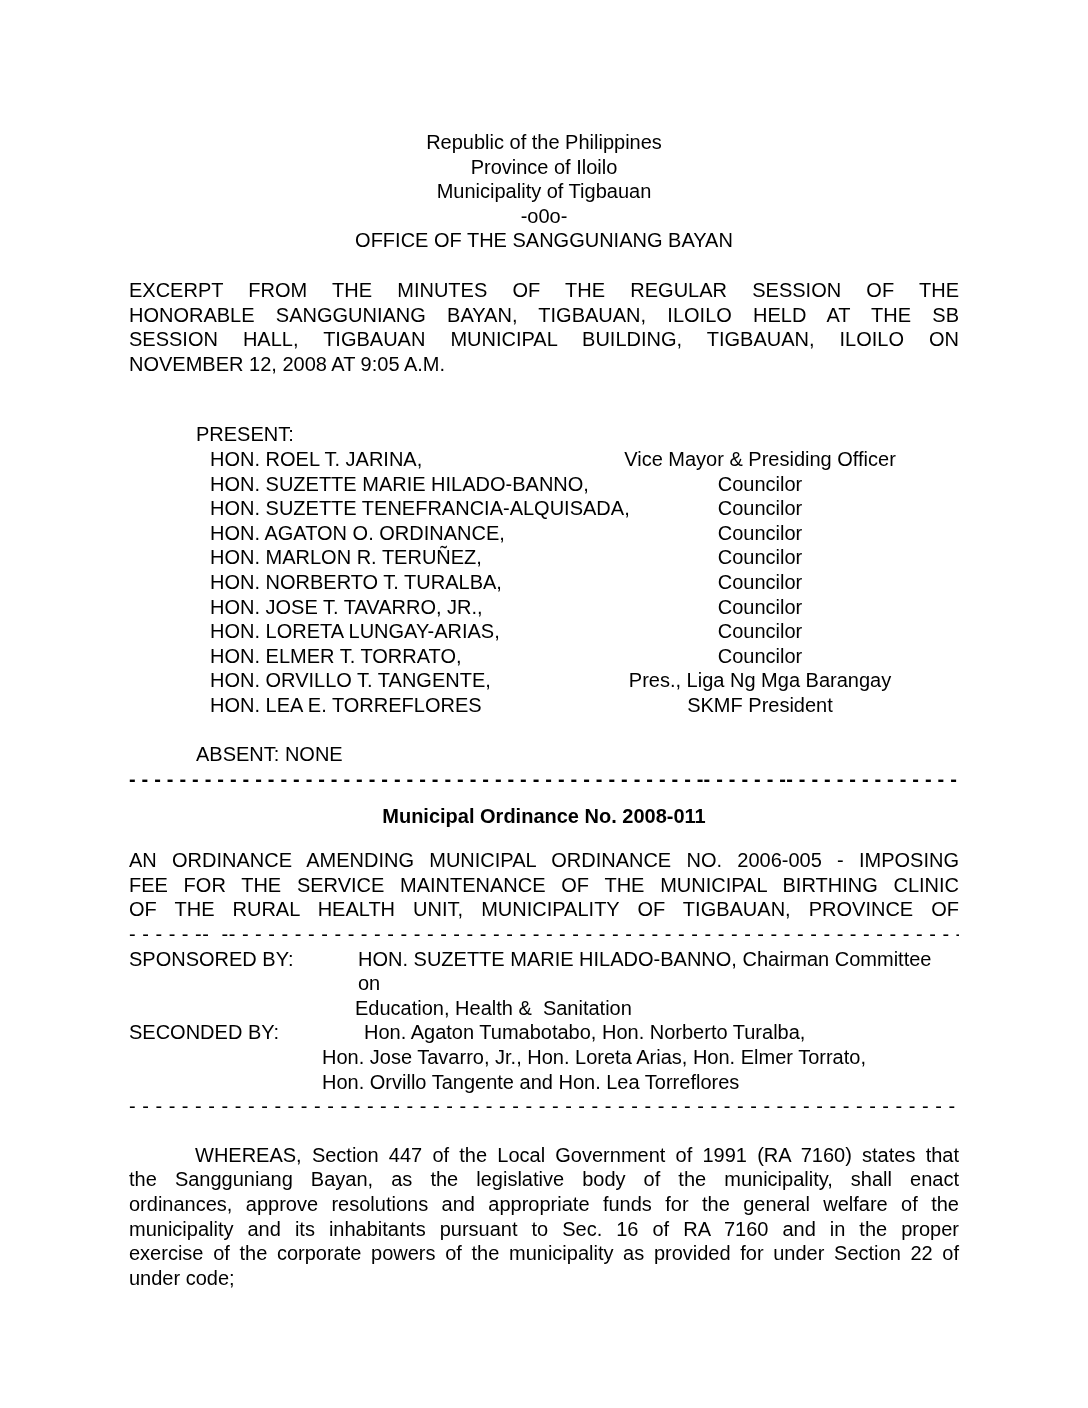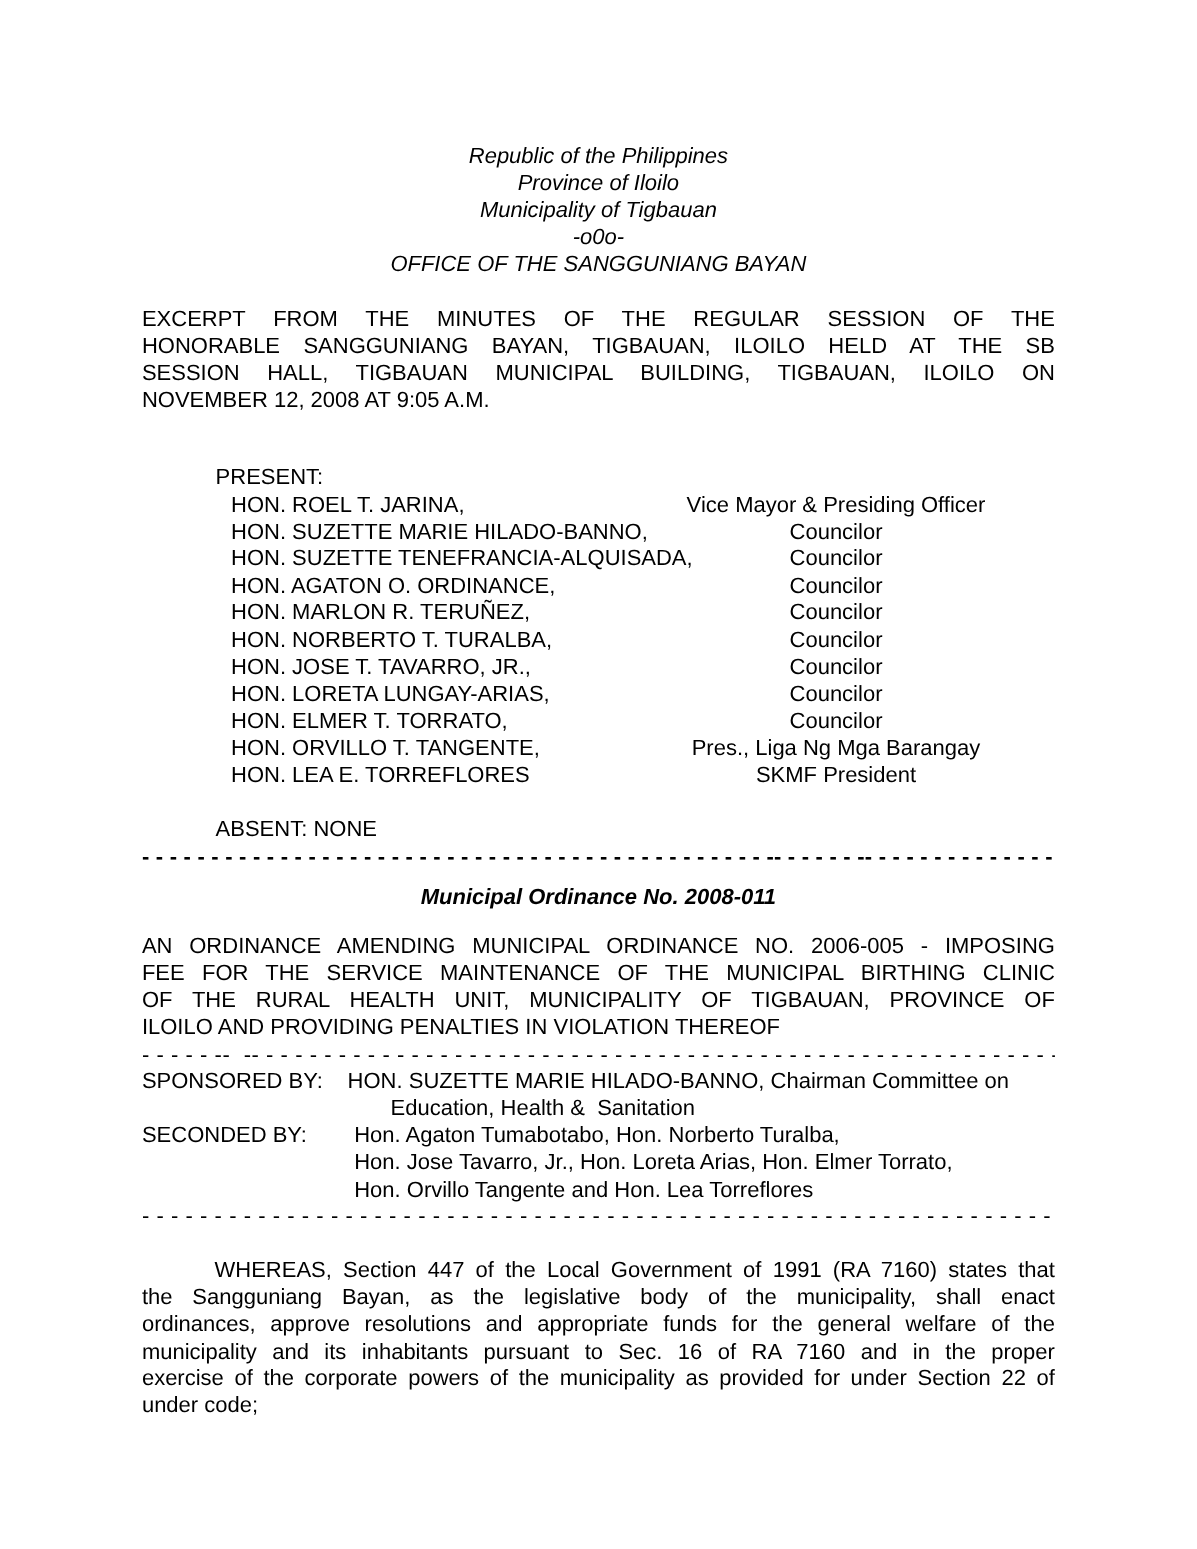--- a/index.html
+++ b/index.html
@@ -17,21 +17,21 @@
     font-size: 20px;
     line-height: 24.6px;
     overflow: hidden;
   }
   .content {
     position: absolute;
     left: 129px;
     top: 130px;
     width: 830px;
   }
-  .center { text-align: center; font-style: italic; }
+  .center { text-align: center; }
   .bold { font-weight: bold; }
   .jline {
     text-align: justify;
     text-align-last: justify;
   }
   .jline-last {
     text-align: center;
     text-align-last: left;
   }
   .indent-first { text-indent: 66px; }
@@ -50,21 +50,21 @@
   .absent-line { margin-top: 25px; padding-left: 67px; }
   .separator {
     white-space: pre;
     overflow: hidden;
     width: 830px;
     letter-spacing: 0.5px;
   }
   .separator.bold { letter-spacing: 0.2px; }
   .ord-title { margin-top: 12px; }
   .ord-block { margin-top: 20px; }
-  .spon-row { display: flex; }
+  .spon-row { display: flex; gap: 42px; }
   .spon-label { flex: 0 0 187px; white-space: pre; }
   .sec-label { flex: 0 0 193px; white-space: pre; }
   .spon-text { flex: 1; white-space: pre-wrap; }
   .spon-line2 { padding-left: 226px; white-space: pre-wrap; }
   .sec-cont { padding-left: 193px; white-space: pre-wrap; }
   .whereas-block { margin-top: 24px; }
 </style>
 </head>
 <body>
 
@@ -137,21 +137,20 @@
     <div class="absent-line">ABSENT: NONE</div>
 
     <div class="separator bold">- - - - - - - - - - - - - - - - - - - - - - - - - - - - - - - - - - - - - - - - - - - - - -- - - - - - -- - - - - - - - - - - - - - - - - - - - - - - - </div>
 
     <div class="center bold ord-title">Municipal Ordinance No. 2008-011</div>
 
     <div class="ord-block">
       <div class="jline">AN ORDINANCE AMENDING  MUNICIPAL ORDINANCE NO. 2006-005 - IMPOSING</div>
       <div class="jline">FEE FOR THE SERVICE MAINTENANCE OF THE  MUNICIPAL BIRTHING CLINIC</div>
       <div class="jline">OF THE RURAL HEALTH UNIT, MUNICIPALITY OF TIGBAUAN, PROVINCE OF</div>
-      <div class="jline jline-last">ILOILO AND PROVIDING PENALTIES IN VIOLATION  THEREOF</div>
     </div>
 
     <div class="separator">- - - - - --  -- - - - - - - - - - - - - - - - - - - - - - - - - - - - - - - - - - - - - - - - - - - - - - - - - - - - - - - - - - - - - - - - - - - - - </div>
 
     <div class="spon-row">
       <span class="spon-label">SPONSORED BY: </span>
       <span class="spon-text">HON. SUZETTE MARIE HILADO-BANNO, Chairman Committee on</span>
     </div>
     <div class="spon-line2">Education, Health &amp;  Sanitation</div>
     <div class="spon-row">

